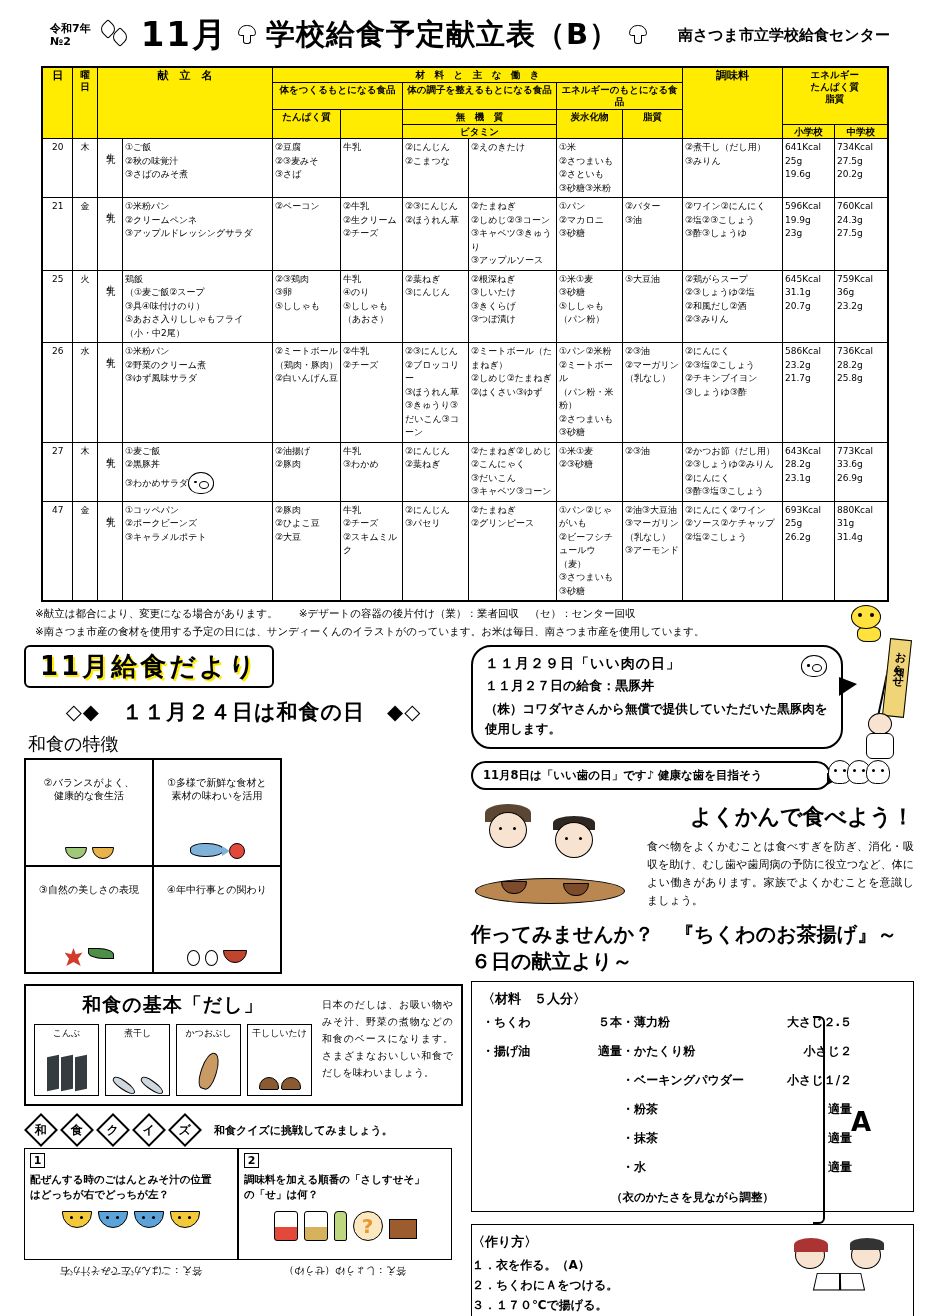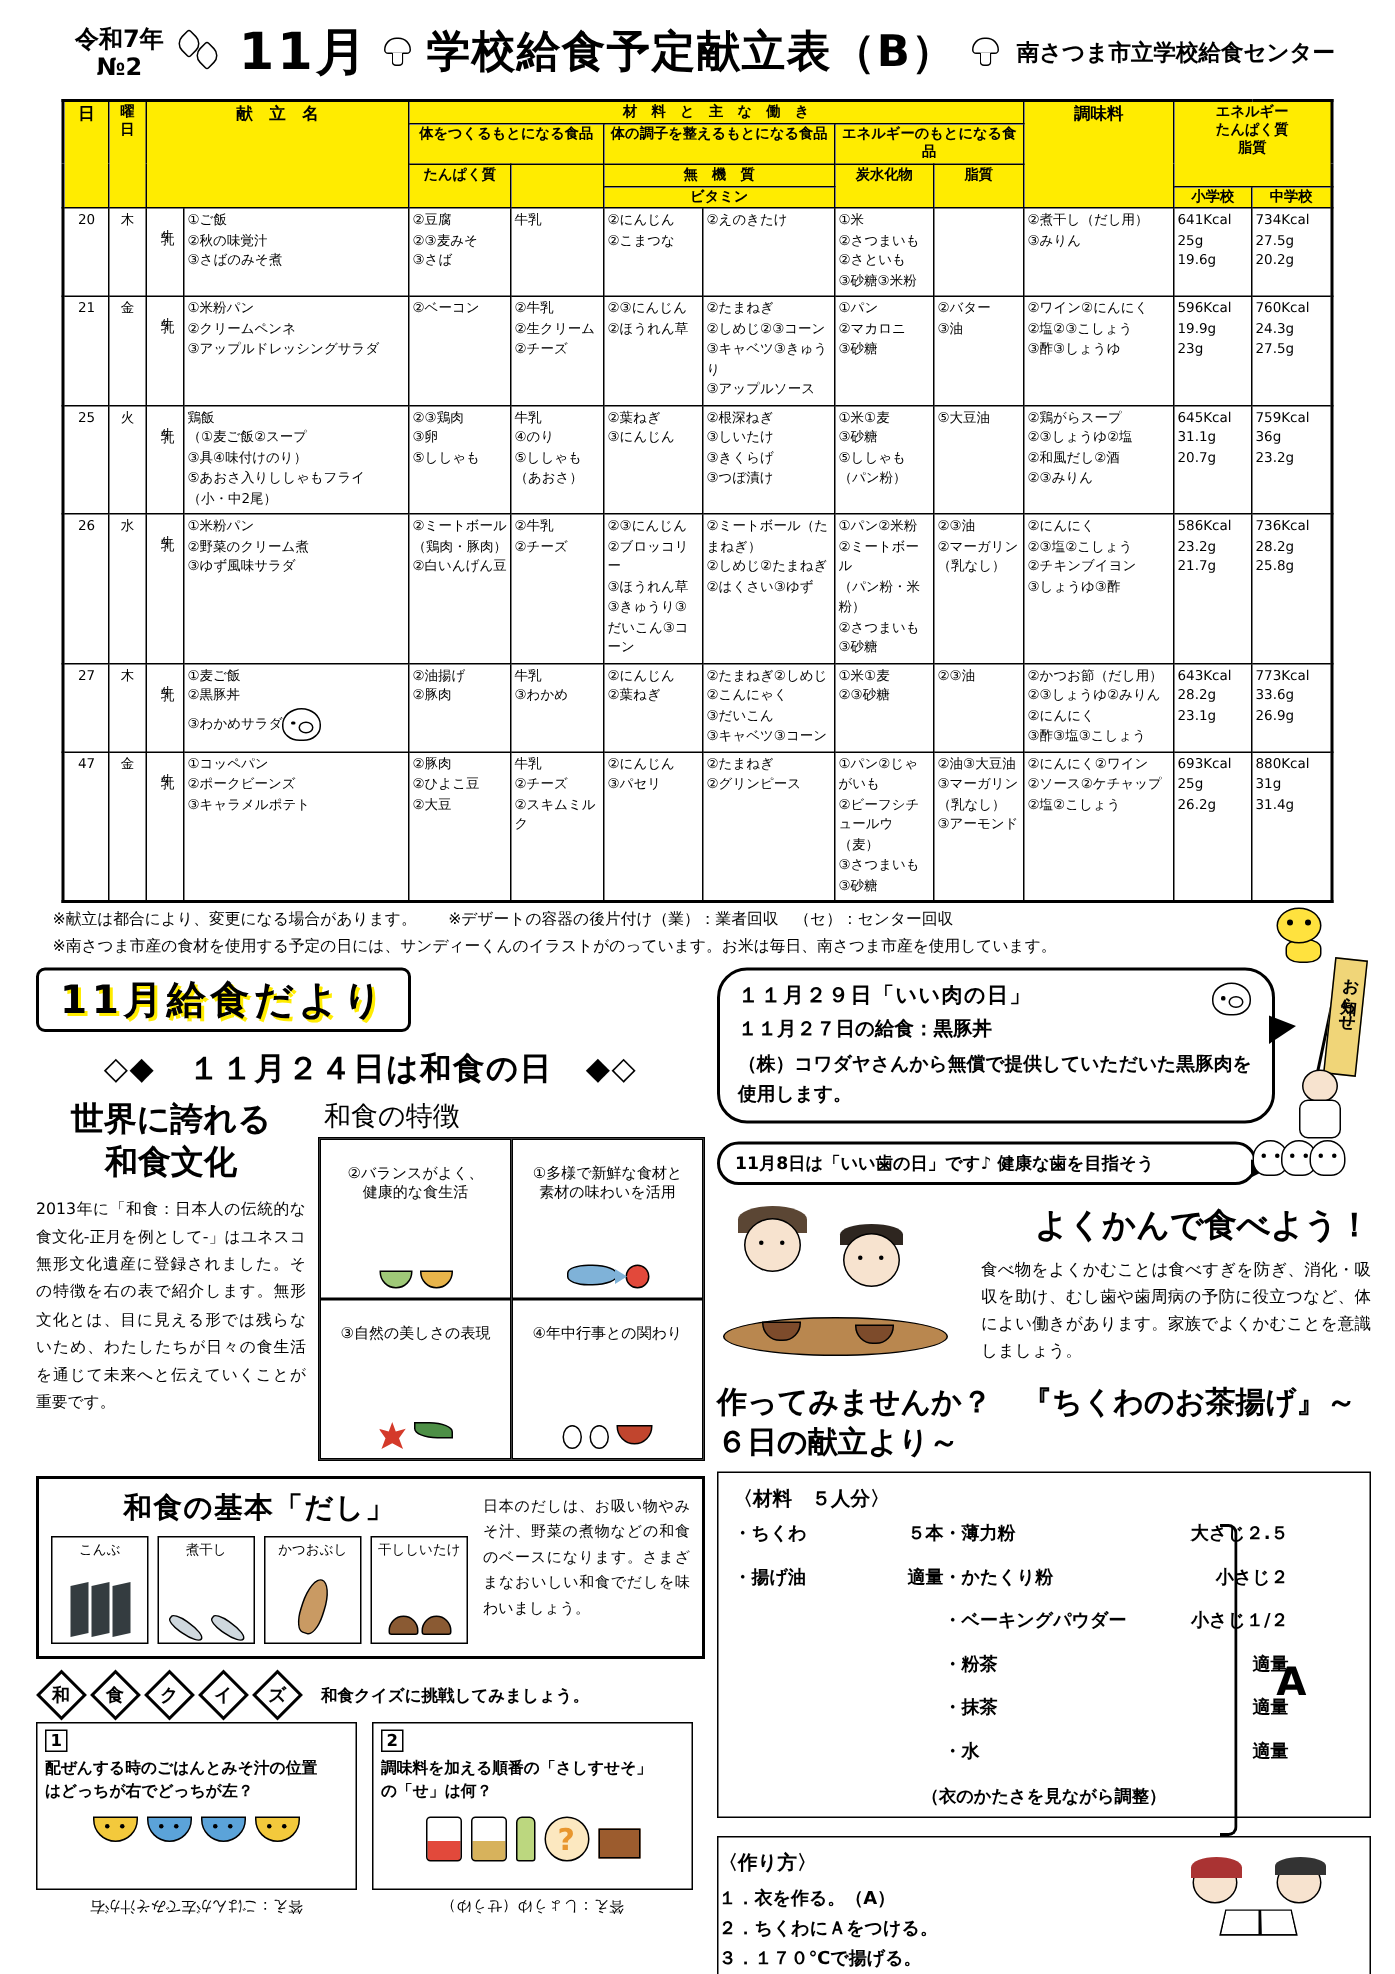--- a/index.html
+++ b/index.html
@@ -1,21 +1,21 @@
 <!DOCTYPE html>
 <html><head>
 <meta charset="utf-8">
 <style>
   * { margin:0; padding:0; box-sizing:border-box; }
   body { background:#e8e8e8; font-family:"DejaVu Sans","Liberation Sans",sans-serif; }
   .page { width:930px; height:1316px; background:#fff; margin:0 auto; position:relative; padding:8px 10px; overflow:hidden; }
 
   
   .titlebar { display:flex; align-items:center; gap:10px; padding:4px 30px 6px 40px; }
-  .era-block { font-size:16px; font-weight:bold; line-height:1.2; text-align:center; }
+  .era-block { font-size:11px; font-weight:bold; line-height:1.2; text-align:left; }
   .leaf-ico { width:30px; height:26px; position:relative; }
   .leaf-ico i { position:absolute; width:14px; height:14px; border:1.5px solid #000; transform:rotate(45deg); border-radius:2px 7px 2px 7px; background:#fff; }
   .leaf-ico i:nth-child(2){ left:12px; top:8px; }
   .month { font-size:34px; font-weight:bold; letter-spacing:2px; }
   .mush { width:18px; height:20px; position:relative; display:inline-block; }
   .mush .cap { position:absolute; top:0; left:0; width:18px; height:11px; border:1.5px solid #000; border-radius:9px 9px 3px 3px; background:#fff; }
   .mush .stem { position:absolute; top:10px; left:5px; width:8px; height:9px; border:1.5px solid #000; border-top:none; border-radius:0 0 3px 3px; background:#fff; }
   .main-title { font-size:29px; font-weight:bold; letter-spacing:1px; }
   .center-name { font-size:15px; font-weight:bold; margin-left:auto; }
 
@@ -78,21 +78,21 @@
   .konbu { width:12px; height:34px; background:#343c40; transform:skewY(-12deg); border:none; }
   .niboshi { width:26px; height:9px; border-radius:50% 60% 60% 50%; background:#cfd8de; transform:rotate(35deg); margin-top:6px; }
   .katsuo { width:16px; height:38px; background:#c99a63; border-radius:50% 50% 40% 40%; transform:rotate(18deg); }
   .shiitake { width:20px; height:13px; background:#8a5a33; border-radius:10px 10px 2px 2px; margin-top:10px; }
   .dashi-par { flex:1; font-size:10px; line-height:1.7; text-align:justify; padding-top:4px; }
 
   .quiz-head { display:flex; align-items:center; gap:6px; margin:12px 0 6px 2px; }
   .qd { width:24px; height:24px; border:2px solid #000; transform:rotate(45deg); display:flex; align-items:center; justify-content:center; margin:0 3px; background:#fff; }
   .qd span { transform:rotate(-45deg); font-size:12px; font-weight:bold; }
   .quiz-lead { font-size:11px; font-weight:bold; margin-left:8px; }
-  .quiz-row { display:flex; gap:10px; }
+  .quiz-row { display:flex; gap:0; }
   .qbox { width:214px; border:1.5px solid #000; padding:4px 5px; min-height:112px; position:relative; }
   .qnum { display:inline-block; width:15px; height:15px; border:1.5px solid #000; font-size:11px; font-weight:bold; text-align:center; line-height:14px; margin-right:3px; vertical-align:top; }
   .qtext { display:inline-block; width:185px; font-size:10.5px; font-weight:bold; line-height:1.45; }
   .qart { display:flex; gap:6px; justify-content:center; align-items:flex-end; margin-top:8px; }
   .mbowl { width:30px; height:17px; border-radius:0 0 15px 15px; border:1.5px solid #000; background:#f3c93c; position:relative; }
   .mbowl.rice { background:#5ba3d9; }
   .mbowl:before { content:""; position:absolute; left:7px; top:4px; width:3px; height:3px; background:#000; border-radius:50%; box-shadow:10px 0 0 #000; }
   .bag { width:24px; height:30px; border:1.5px solid #000; border-radius:3px; background:#fff; position:relative; font-size:7px; text-align:center; }
   .bag.sugar { background:linear-gradient(#fff 55%, #e2493b 55%); }
   .bag.salt { background:linear-gradient(#fff 55%, #d7b25c 55%); }
@@ -442,25 +442,20 @@
   <div class="bottom">
 
     <div class="col-left">
       <div class="np-banner">
         <span>11月給食だより</span>
       </div>
 
       <div class="washoku-head">◇◆　１１月２４日は和食の日　◆◇</div>
 
       <div class="wa-row">
-        <div class="pride">
-          <div class="pride-title" style="white-space:pre-line">世界に誇れる
-和食文化</div>
-          <div class="pride-par">2013年に「和食：日本人の伝統的な食文化-正月を例として-」はユネスコ無形文化遺産に登録されました。その特徴を右の表で紹介します。無形文化とは、目に見える形では残らないため、わたしたちが日々の食生活を通じて未来へと伝えていくことが重要です。</div>
-        </div>
         <div class="features">
           <div class="features-title">和食の特徴</div>
           <div class="fgrid">
             <div class="fcell">
               <span>②バランスがよく、
 健康的な食生活</span>
               <span class="fart"><span class="shape bowl"></span><span class="shape bowl b2"></span></span>
             </div>
             <div class="fcell">
               <span>①多様で新鮮な食材と

